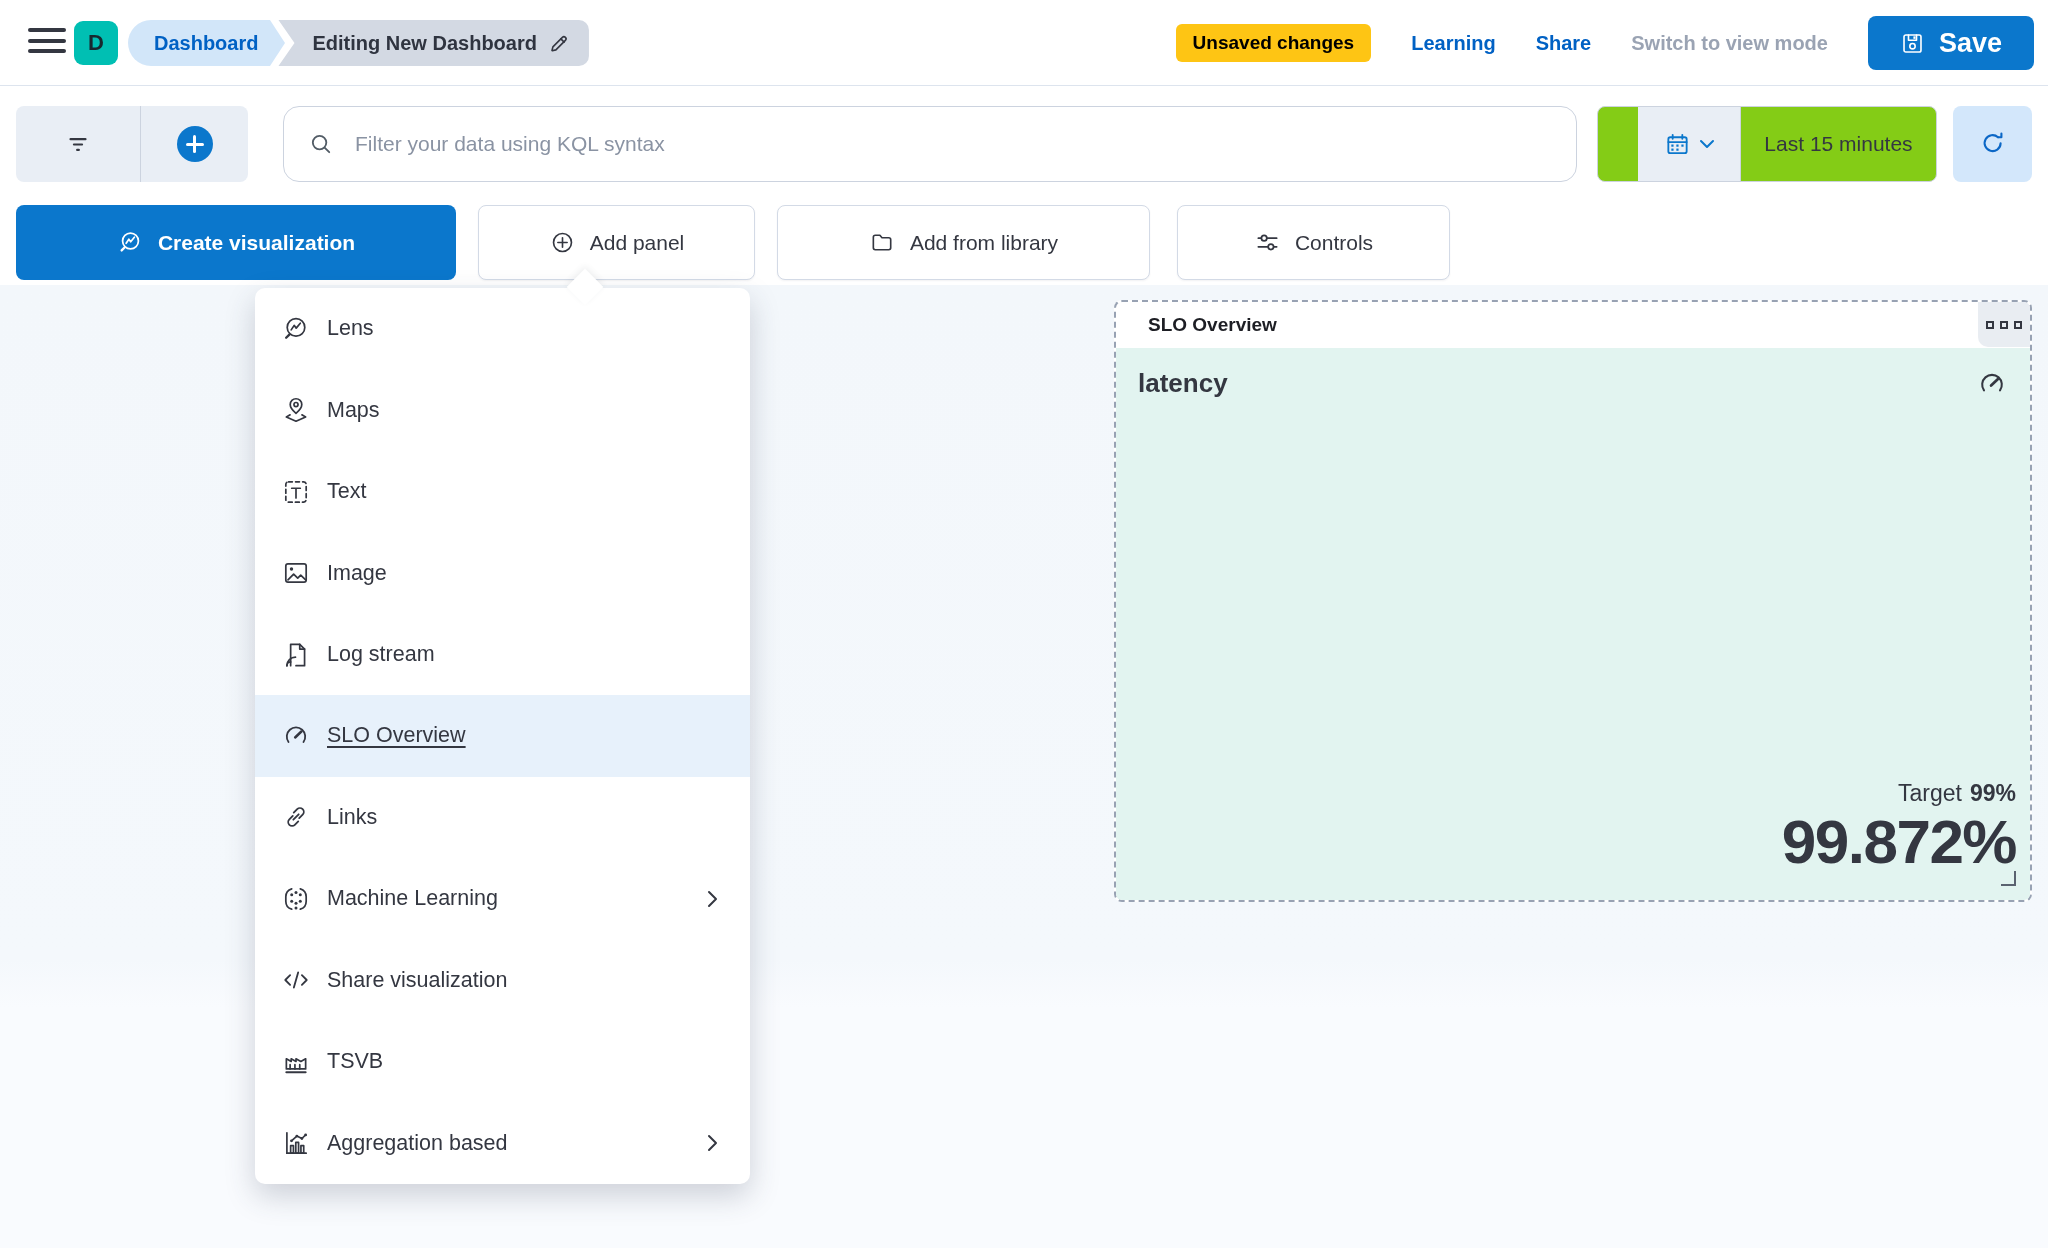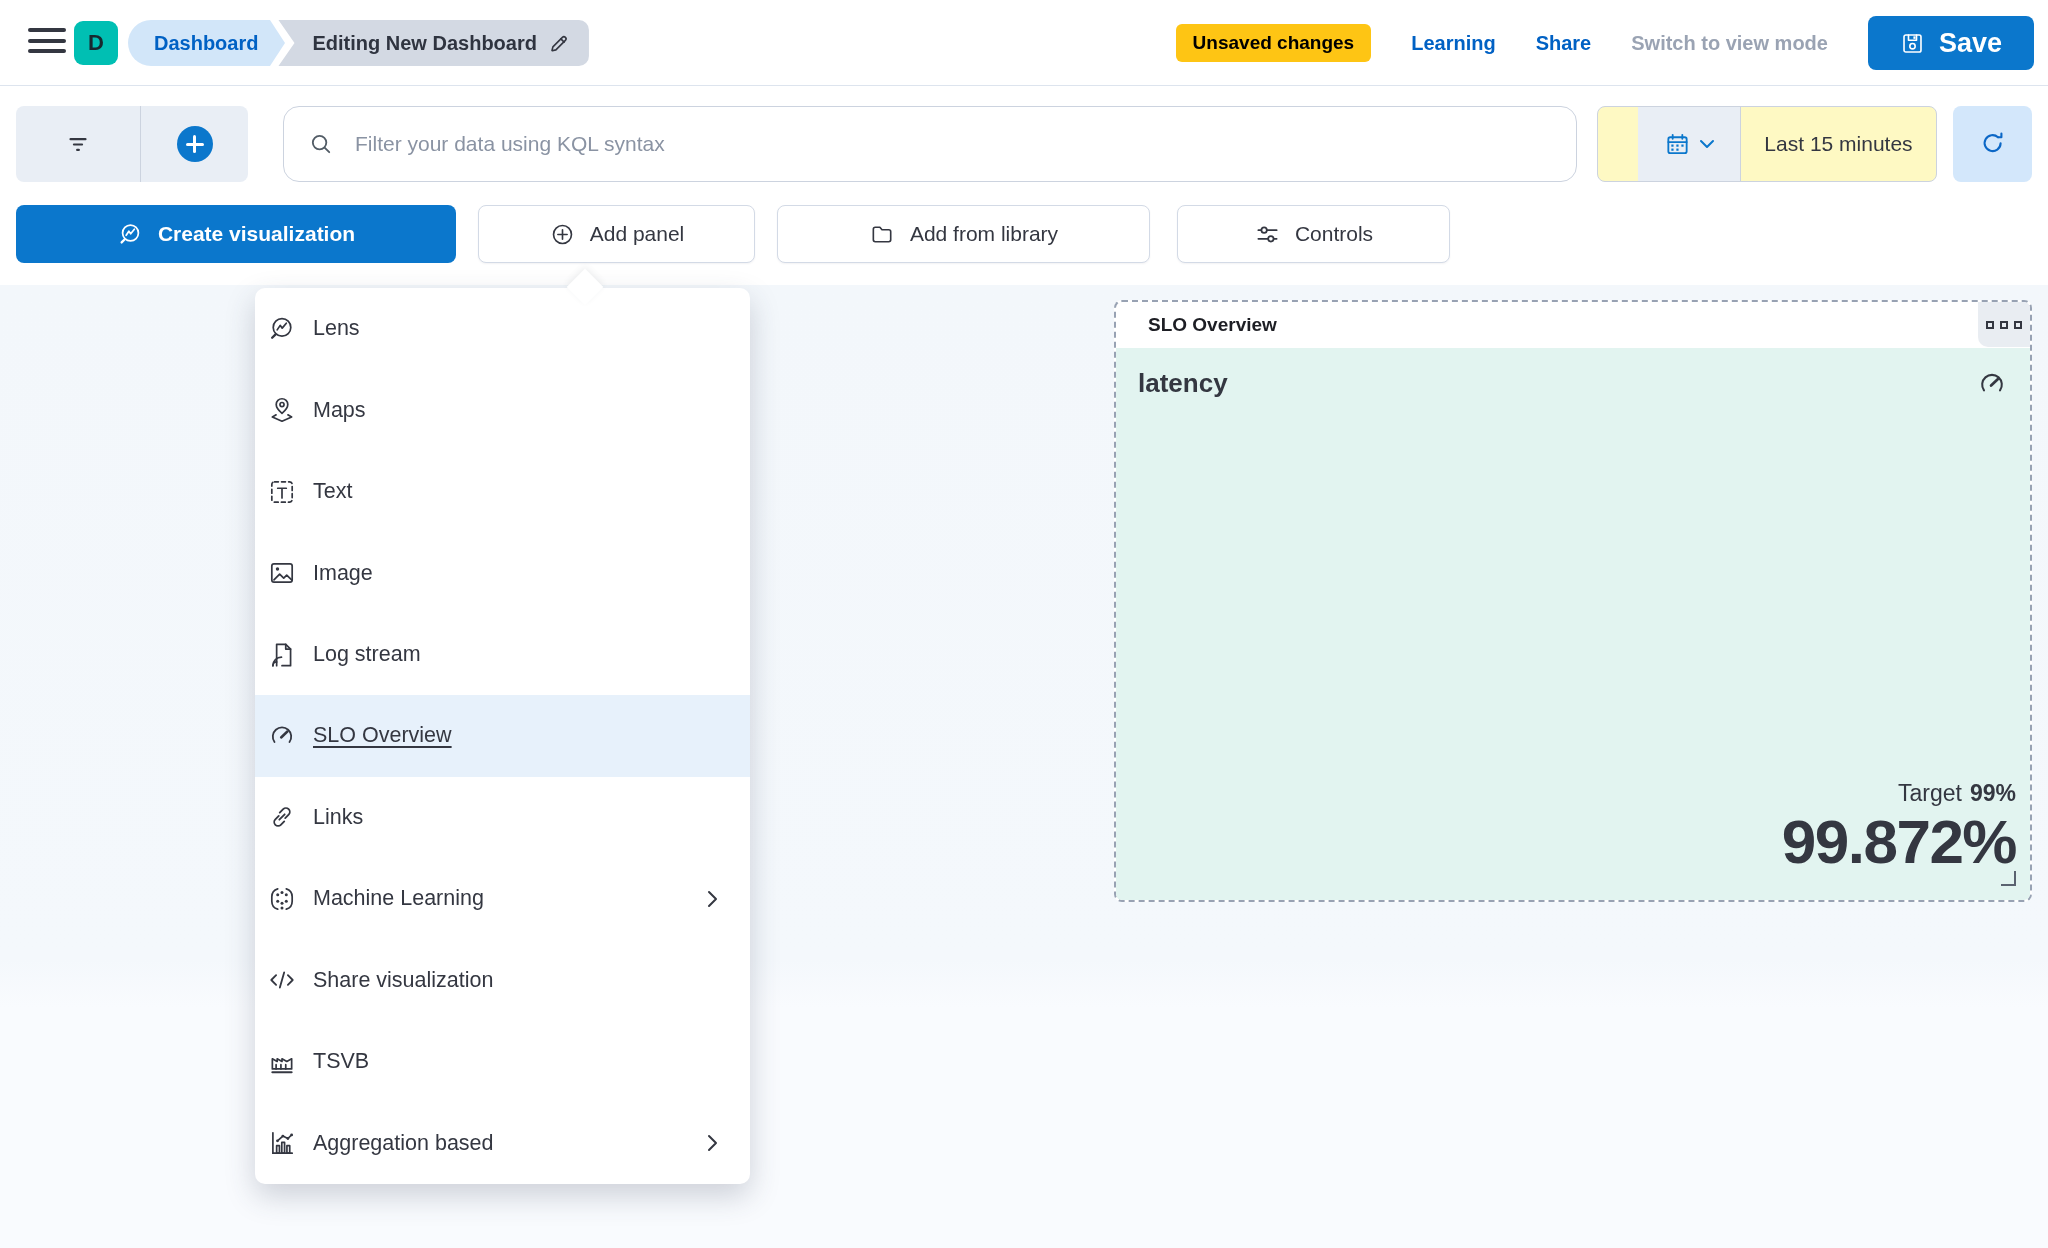--- a/index.html
+++ b/index.html
@@ -39,43 +39,43 @@
   .filter-cell + .filter-cell { border-left:1px solid #ccd3df; width:108px; }
   .plus-circle { width:36px; height:36px; border-radius:50%; background:#0b77cc; position:relative; }
   .plus-circle::before, .plus-circle::after { content:""; position:absolute; background:#fff; border-radius:2px; }
   .plus-circle::before { left:9px; top:16.5px; width:18px; height:3.4px; }
   .plus-circle::after { left:16.5px; top:9px; width:3.4px; height:18px; }
   .searchbox { position:absolute; left:283px; top:0; width:1294px; height:76px; background:#fff;
     border:1px solid #ccd3df; border-radius:16px; display:flex; align-items:center; padding:0 24px; gap:20px; }
   .searchbox input { border:none; outline:none; flex:1; font-size:21px; font-family:"Liberation Sans",sans-serif; color:#343741; background:transparent; }
   .searchbox input::placeholder { color:#8a93a3; }
   .timegroup { position:absolute; left:1597px; top:0; width:340px; height:76px; border:1px solid #ccd3df; border-radius:8px;
-    background:#fef9c3; display:flex; overflow:hidden;padding-left:40px; }
+    background:#84cc16; display:flex; overflow:hidden;padding-left:40px; }
   .timegroup .cal-seg { width:103px; background:#e9eef5; border-right:1px solid #ccd3df; display:flex; align-items:center; justify-content:center; gap:8px; cursor:pointer; }
   .timegroup .range-seg { flex:1; display:flex; align-items:center; justify-content:center; font-size:21px; color:#343741; cursor:pointer; }
   .refresh-btn { position:absolute; left:1953px; top:0; width:79px; height:76px; background:#d3e7fb; border-radius:8px;
     display:flex; align-items:center; justify-content:center; cursor:pointer; }
 
   
   .trow { position:absolute; left:0; top:205px; height:58px; }
-  .tbtn { position:absolute; top:0; height:58px; border-radius:8px; display:flex; align-items:center; gap:14px;
+  .tbtn { position:absolute; top:0; height:75px; border-radius:8px; display:flex; align-items:center; gap:14px;
     font-size:21px; cursor:pointer; }
   .tbtn.primary { left:16px; width:440px; background:#0b77cc; color:#fff; font-weight:600; justify-content:center; }
   .tbtn.ghost { background:#fff; border:1px solid #d3dae6; color:#343741; font-weight:500; justify-content:center;
     box-shadow:0 1px 2px rgba(30,40,60,.06); }
   .tbtn.add-panel { left:478px; width:277px; }
   .tbtn.add-lib { left:777px; width:373px; }
   .tbtn.controls { left:1177px; width:273px; }
 
   
   .pop-arrow { position:absolute; left:572px; top:274px; width:26px; height:26px; background:#fff; transform:rotate(45deg);
     box-shadow:-2px -2px 6px rgba(50,60,80,.08); z-index:6; }
   .menu { position:absolute; left:255px; top:288px; width:495px; height:896px; background:#fff; border-radius:10px;
     box-shadow:0 12px 30px rgba(50,60,80,.22); z-index:5; display:flex; flex-direction:column; overflow:hidden; }
-  .menu-item { flex:1; display:flex; align-items:center; padding-left:12px; gap:16px; font-size:21.5px; color:#343741; cursor:pointer; }
+  .menu-item { flex:1; display:flex; align-items:center; padding-left:26px; gap:16px; font-size:21.5px; color:#343741; cursor:pointer; }
   .menu-item.selected { background:#e7f1fb; }
   .menu-item.selected .mi-label { text-decoration:underline; text-underline-offset:4px; }
   .mi-icon { width:30px; height:30px; flex:0 0 30px; display:flex; align-items:center; justify-content:center; }
   .mi-chev { margin-left:auto; margin-right:30px; display:flex; }
 
   
   .slo-panel { position:absolute; left:1114px; top:300px; width:918px; height:602px; background:#fff;
     border:2px dashed #98a2b3; border-radius:8px; z-index:3; }
   .slo-head { position:relative; height:46px; }
   .slo-title { position:absolute; left:32px; top:0; line-height:46px; font-size:19px; font-weight:700; color:#1d1e24; }

